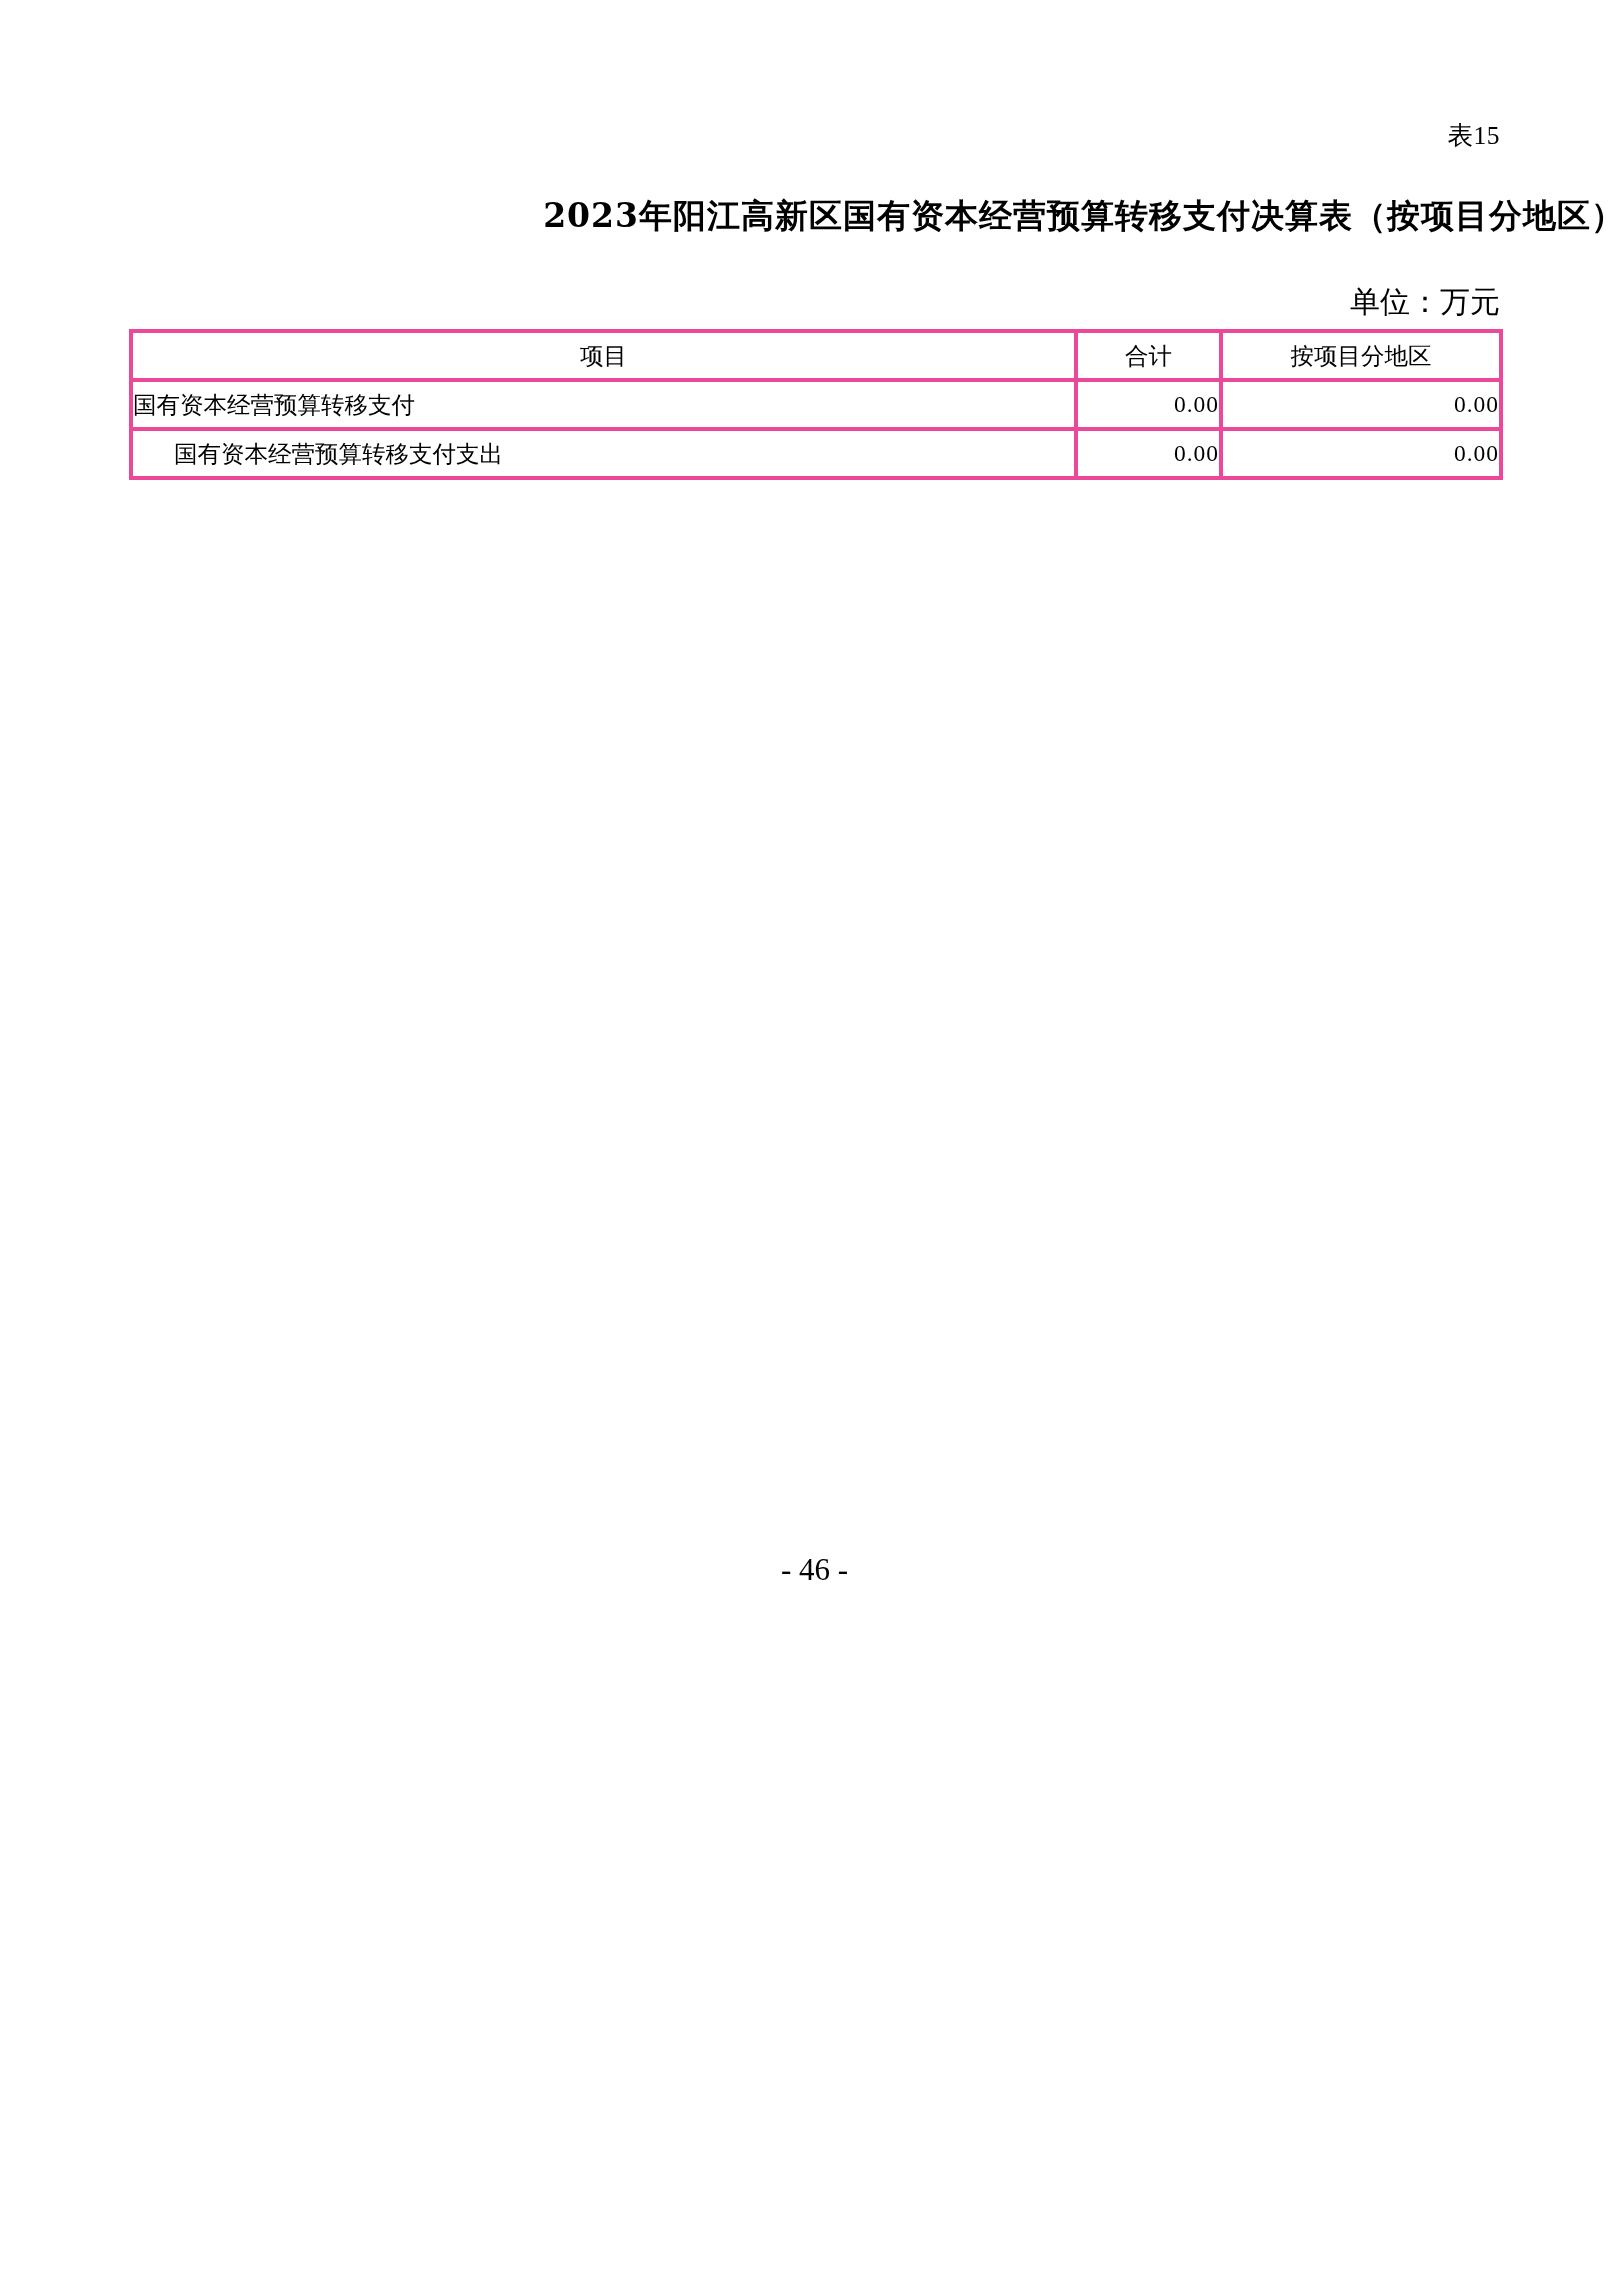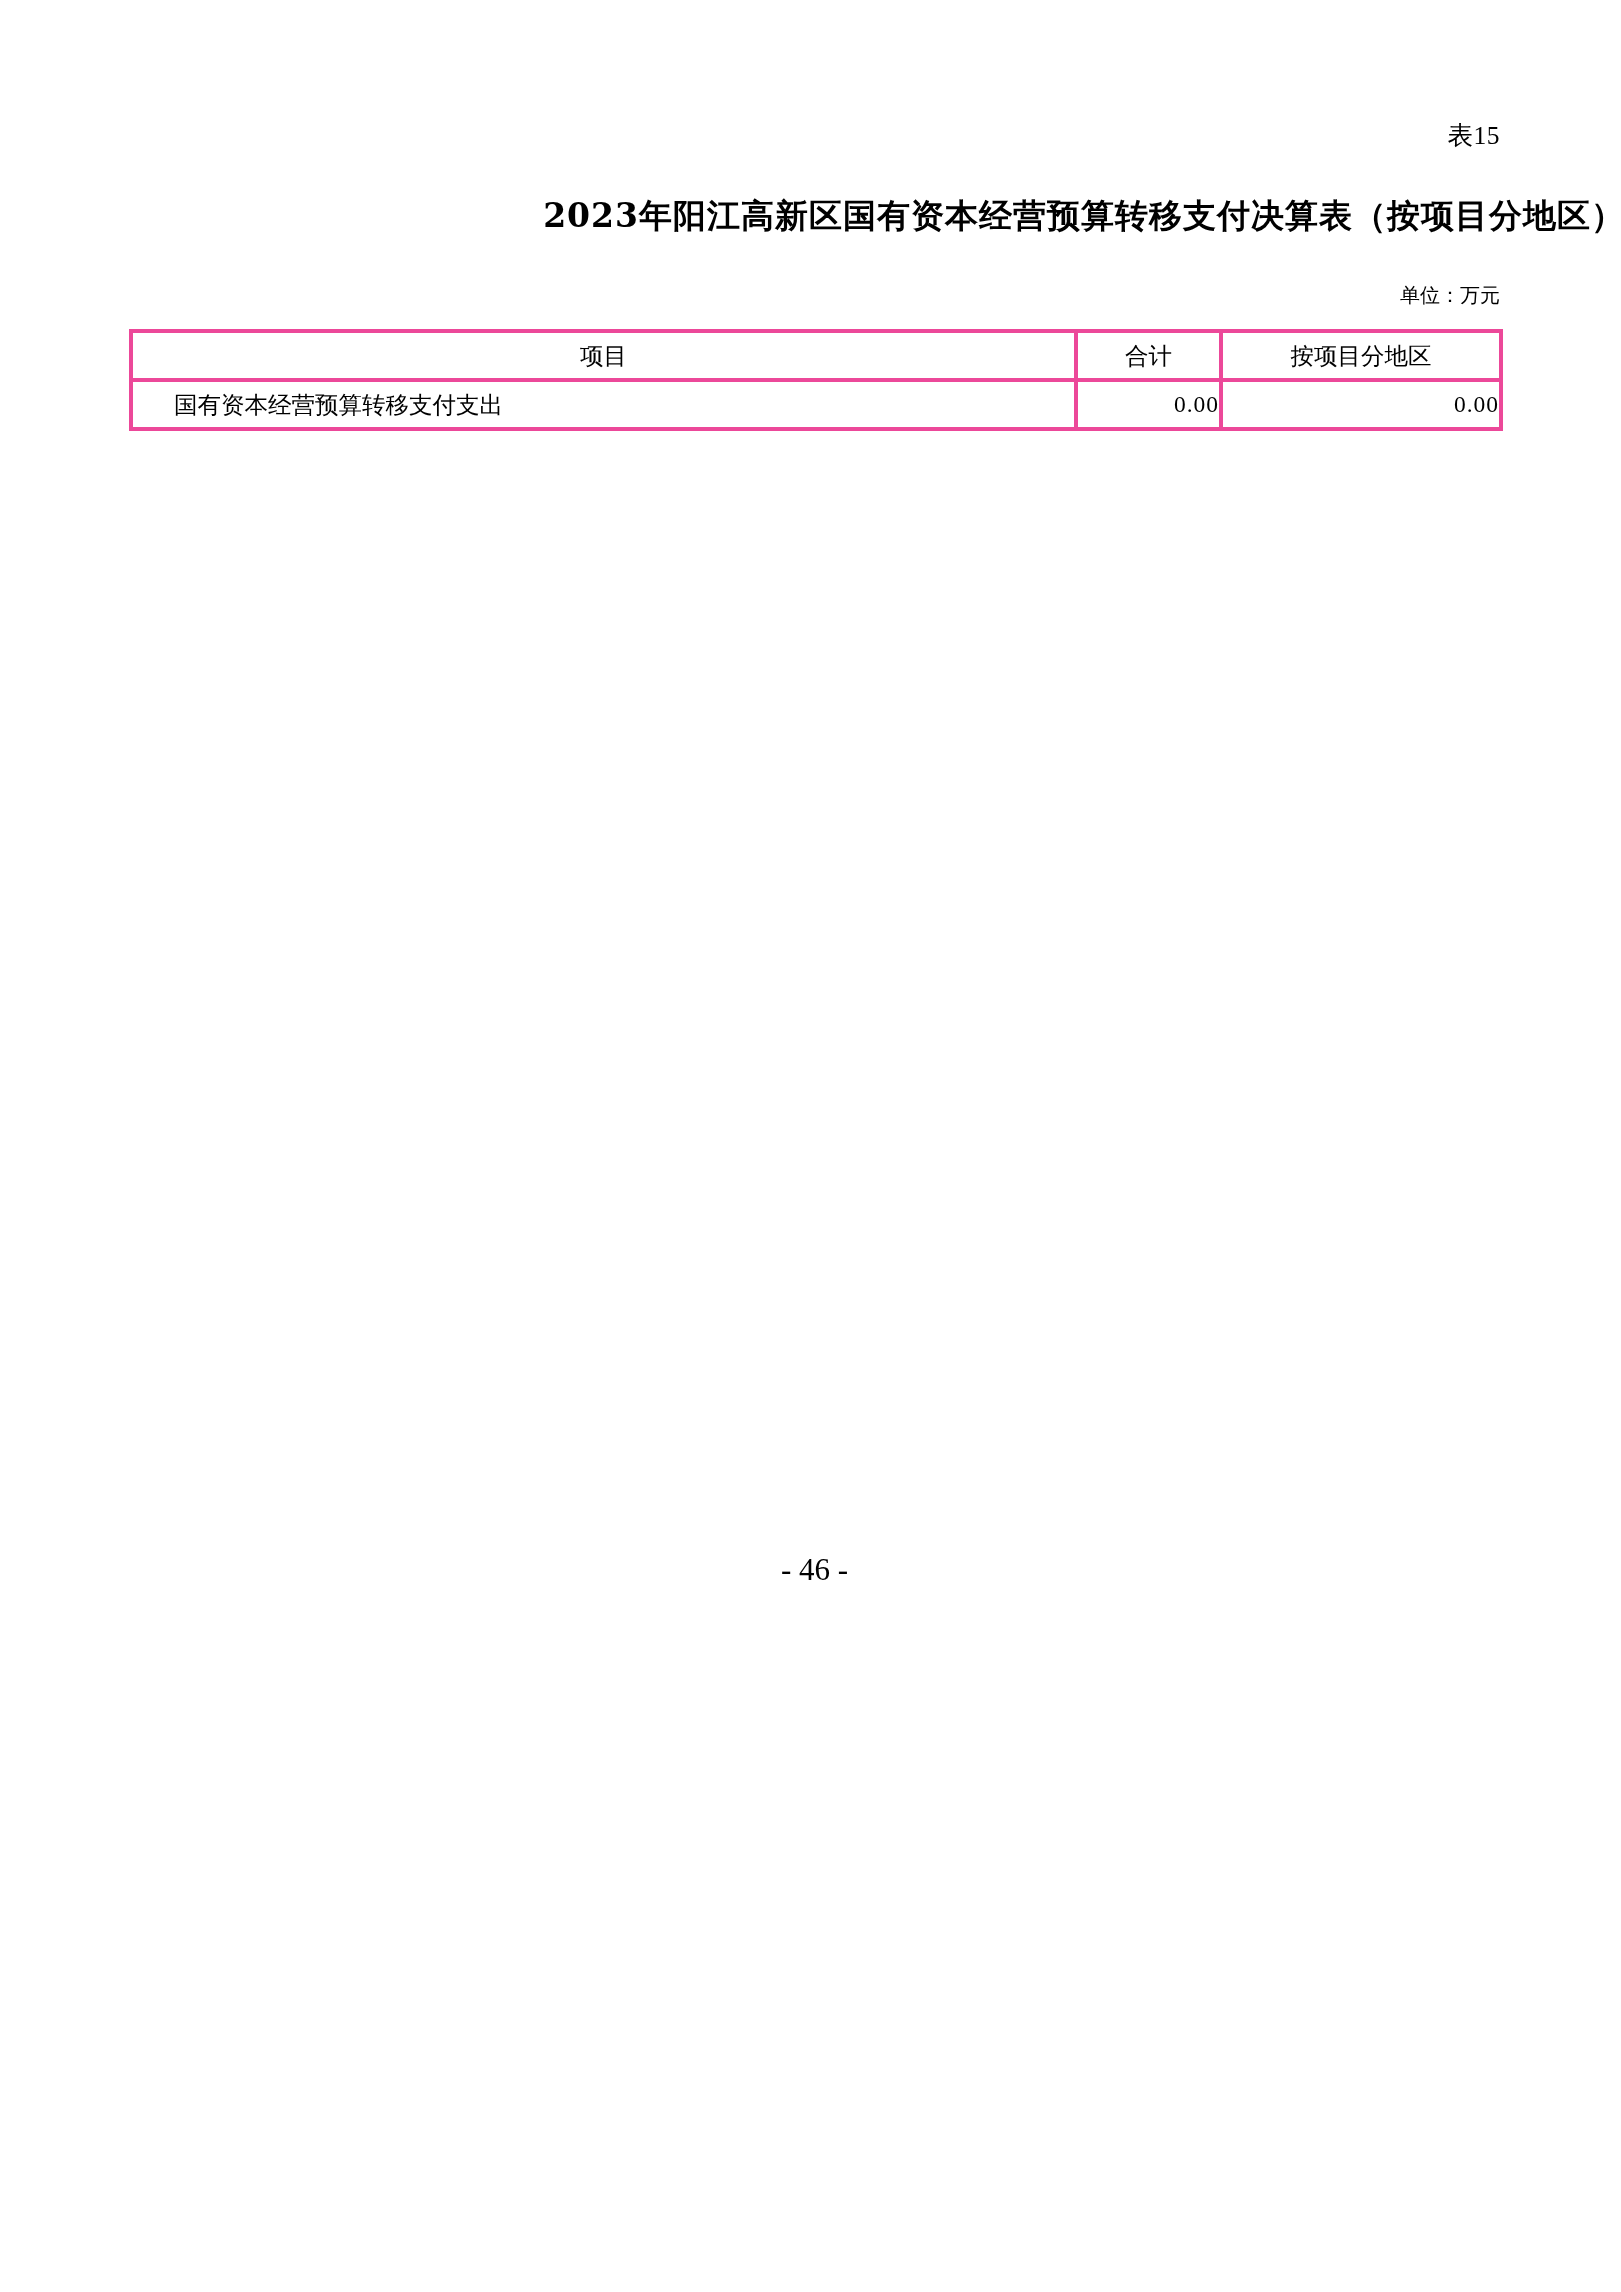--- a/index.html
+++ b/index.html
@@ -39,21 +39,21 @@
     text-align: right;
     font-size: 33px;
     font-weight: bold;
     letter-spacing: 1px;
     font-family: "DejaVu Serif", "Liberation Serif", serif;
   }
   .unit-line {
     position: absolute;
     right: 125px;
     top: 282px;
-    font-size: 20px;
+    font-size: 30px;
     font-family: Liberation Serif, serif;
   }
   .tbl-wrap {
     position: absolute;
     left: 125px;
     top: 329px;
     width: 1370px;
   }
   table.main {
     border-collapse: collapse;
@@ -127,20 +127,25 @@
       </colgroup>
       <thead>
         <tr>
           <th class="hdr">项目</th>
           <th class="hdr">合计</th>
           <th class="hdr">按项目分地区</th>
         </tr>
       </thead>
       <tbody>
         <tr>
+          <td class="item">国有资本经营预算转移支付</td>
+          <td class="num">0.00</td>
+          <td class="num">0.00</td>
+        </tr>
+        <tr>
           <td class="item indent">国有资本经营预算转移支付支出</td>
           <td class="num">0.00</td>
           <td class="num">0.00</td>
         </tr>
       </tbody>
     </table>
   </div>
 
 
   <div class="page-number">- 46 -</div>

